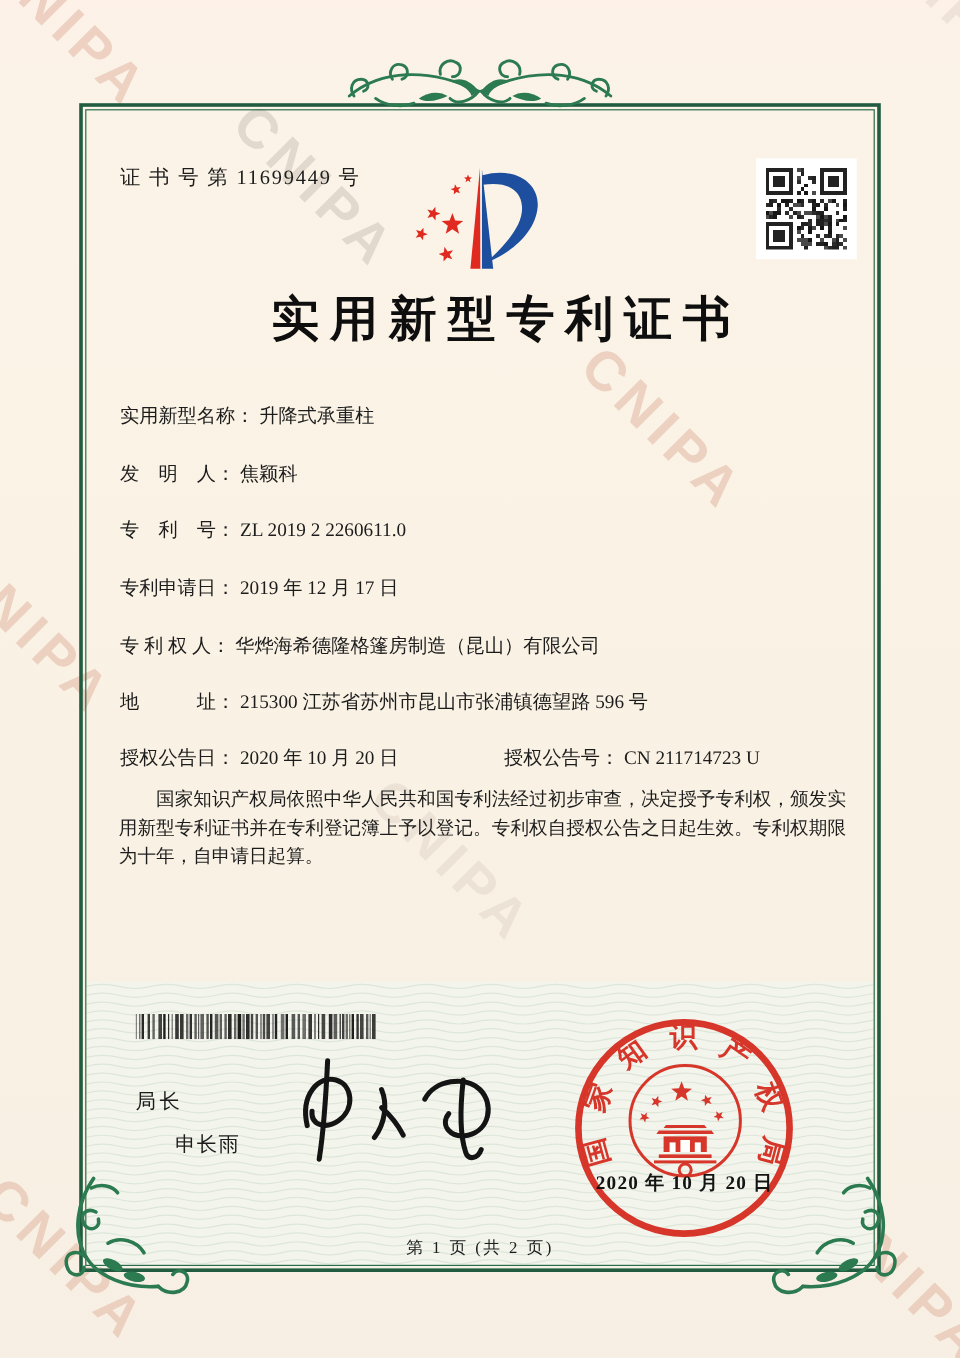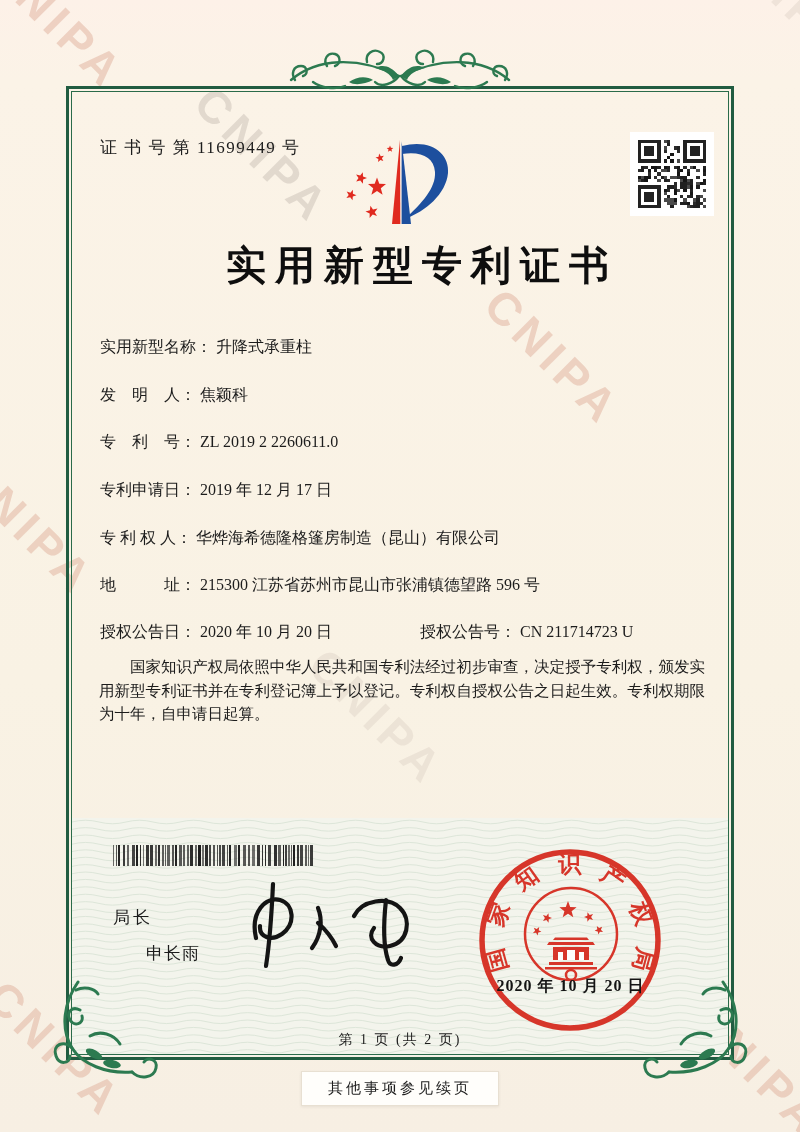--- a/index.html
+++ b/index.html
@@ -446,15 +446,14 @@
       <rect x="83" y="106" width="5" height="8" fill="#fff"></rect>
       <rect x="104" y="106" width="5" height="8" fill="#fff"></rect>
       <rect x="74" y="116" width="44" height="3"></rect>
       <rect x="70" y="121" width="52" height="2.5"></rect>
       <circle cx="96" cy="129" r="5" fill="none" stroke="#d5281c" stroke-width="2.5"></circle>
     </g>
   </svg>
   <div class="seal-date">2020 年 10 月 20 日</div>
 
   <div class="page-info">第 1 页 (共 2 页)</div>
-  <div class="continuation">其他事项参见续页</div>
 
 </div>
 
 </body></html>

